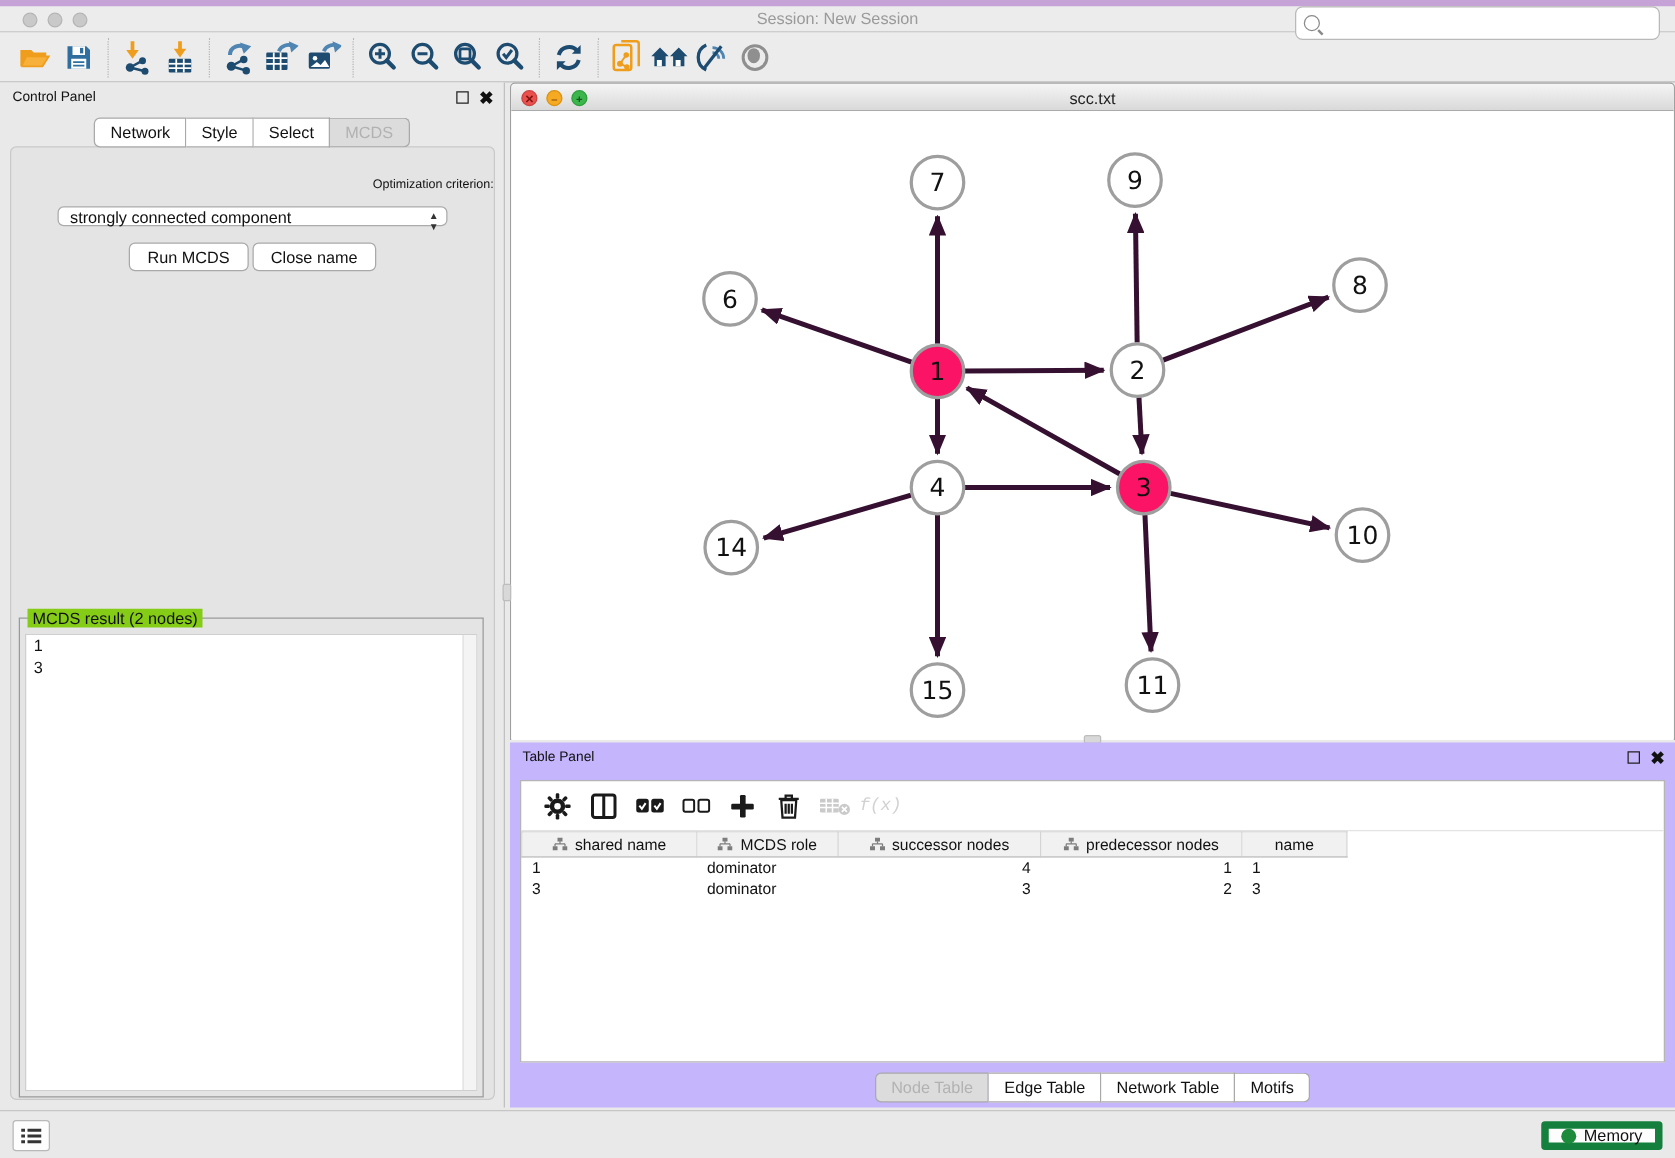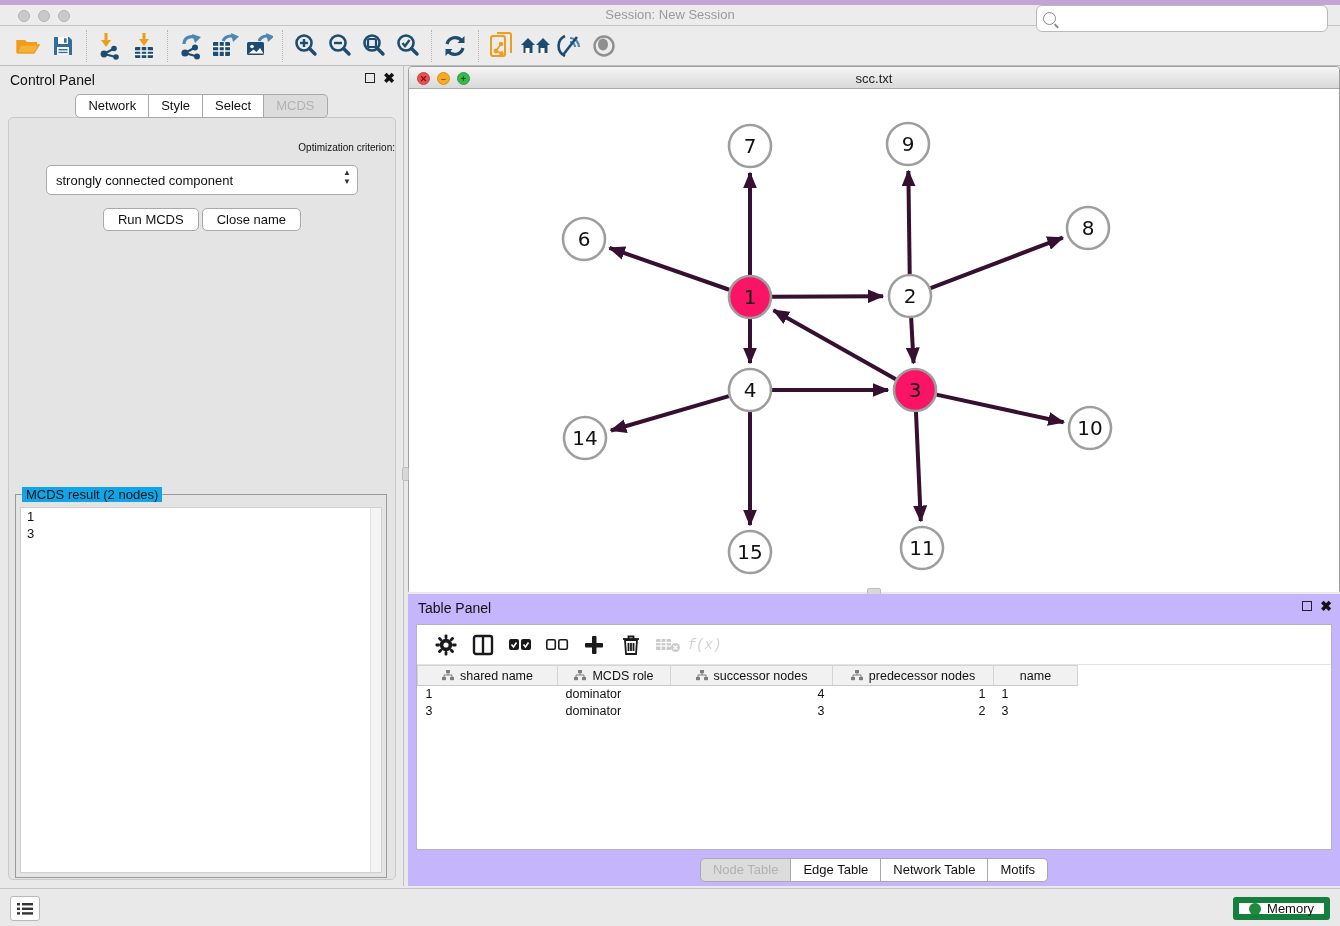--- a/index.html
+++ b/index.html
@@ -18,40 +18,40 @@
   .tb-icon svg { display:block; }
   .tb-sep { width:1px; height:32px; border-left:1px dotted #b5b5b5; margin:0 6px; }
   #quick-search { position:absolute; right:12px; top:5px; width:292px; height:27px; background:#fff; border:1px solid #b9b9b9; border-radius:6px; display:flex; align-items:center; padding-left:6px; }
   #quick-search input { border:none; outline:none; flex:1; font-size:13px; background:transparent; height:100%; }
   .mag { width:13px; height:13px; border:1.5px solid #8a8a8a; border-radius:50%; position:relative; margin-right:4px; }
   .mag::after { content:""; position:absolute; width:5px; height:1.5px; background:#8a8a8a; transform:rotate(45deg); left:10px; top:12px; }
 
   
   #control-panel { position:absolute; left:0; top:66px; width:404px; height:820px; background:#e9e9e9; border-right:1px solid #c0c0c0; }
   .panel-header { position:relative; height:28px; }
-  .panel-header .ph-title { position:absolute; left:10px; top:6px; font-size:14px; color:#111; }
+  .panel-header .ph-title { position:absolute; left:10px; top:6px; font-size:11px; color:#111; }
   .panel-controls { position:absolute; right:8px; top:7px; display:flex; gap:8px; align-items:center; }
   .float-box { width:10px; height:10px; border:1.5px solid #222; cursor:pointer; }
   .close-x { font-size:14px; font-weight:bold; color:#111; line-height:10px; cursor:pointer; }
 
   .tab-row { display:flex; justify-content:center; position:relative; z-index:2; }
   .tab { font-size:13px; padding:3px 12px 4px; background:#fff; border:1px solid #a9a9a9; border-left:none; color:#111; cursor:pointer; white-space:nowrap; }
   .tab:first-child { border-left:1px solid #a9a9a9; border-radius:5px 0 0 5px; }
   .tab:last-child { border-radius:0 5px 5px 0; }
   .tab.selected { background:#dcdcdc; color:#b2b2b2; }
 
   #cp-body { position:absolute; left:8px; top:51px; width:388px; height:763px; background:#e4e4e4; border:1px solid #c9c9c9; border-radius:5px; }
   #opt-label { text-align:right; margin-top:24px; font-size:10px; color:#111; }
-  #opt-select { position:relative; margin:12px auto 0; width:312px; height:30px; background:#fff; border:1px solid #ababab; border-radius:5px; font-size:13px; display:flex; align-items:center; padding-left:9px; cursor:pointer; color:#111; }
+  #opt-select { position:relative; margin:12px auto 0; width:312px; height:16px; background:#fff; border:1px solid #ababab; border-radius:5px; font-size:13px; display:flex; align-items:center; padding-left:9px; cursor:pointer; color:#111; }
   .spin { position:absolute; right:6px; top:2px; font-size:8px; line-height:9px; color:#333; text-align:center; }
   .btn-row { display:flex; justify-content:center; gap:3px; margin-top:13px; }
   .push-btn { background:#fff; border:1px solid #a9a9a9; border-radius:5px; font-size:13px; padding:3px 14px; cursor:pointer; color:#111; }
 
   #mcds-result { position:absolute; left:6px; top:376px; width:372px; height:384px; border:1px solid #9a9a9a; }
-  #mcds-legend { position:absolute; left:6px; top:-8px; background:#0ea5e9; padding:0 4px; font-size:13px; color:#111; }
+  #mcds-legend { position:absolute; left:6px; top:-8px; background:#84cc16; padding:0 4px; font-size:13px; color:#111; }
   #mcds-list { position:absolute; left:4px; top:12px; right:4px; bottom:4px; background:#fff; border:1px solid #cfcfcf; overflow:hidden; }
   #mcds-list .item { font-size:13px; padding:1px 6px; color:#111; }
   #mcds-scroll { position:absolute; right:0; top:0; width:11px; height:100%; background:#f4f4f4; border-left:1px solid #e0e0e0; }
 
   
   #network-window { position:absolute; left:408px; top:66px; width:932px; height:526px; border:1px solid #9f9f9f; border-radius:4px 4px 0 0; background:#fff; }
   #net-titlebar { position:relative; height:22px; background:linear-gradient(#f5f5f5,#d9d9d9); border-bottom:1px solid #aaa; border-radius:4px 4px 0 0; }
   #net-titlebar .lights { position:absolute; left:8px; top:5px; display:flex; gap:7px; }
   .light { width:13px; height:13px; border-radius:50%; font-size:9px; font-weight:bold; display:flex; align-items:center; justify-content:center; cursor:pointer; }
   .light.red { background:#e9504e; border:1px solid #c94441; color:#7c1210; }

